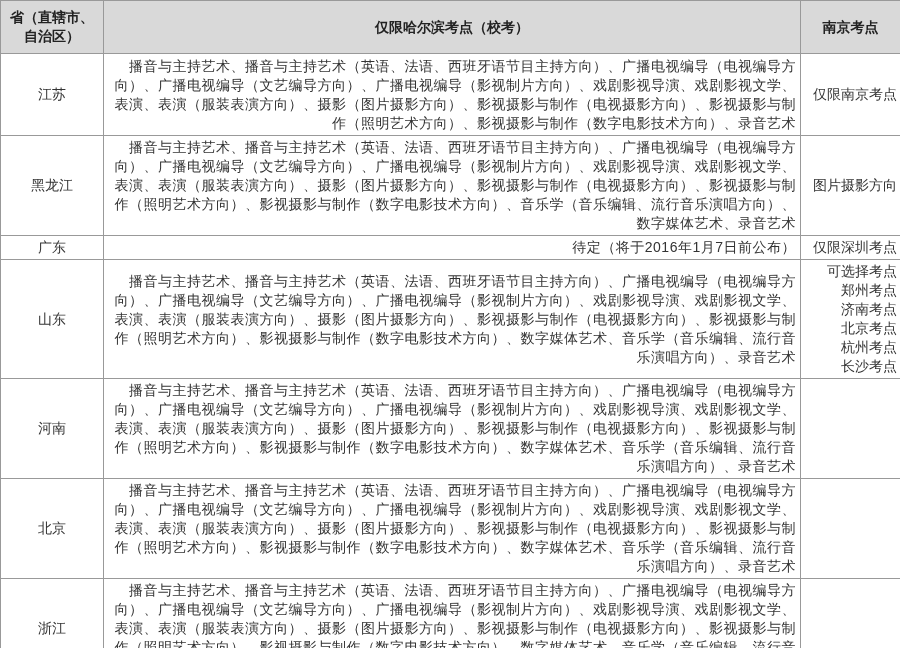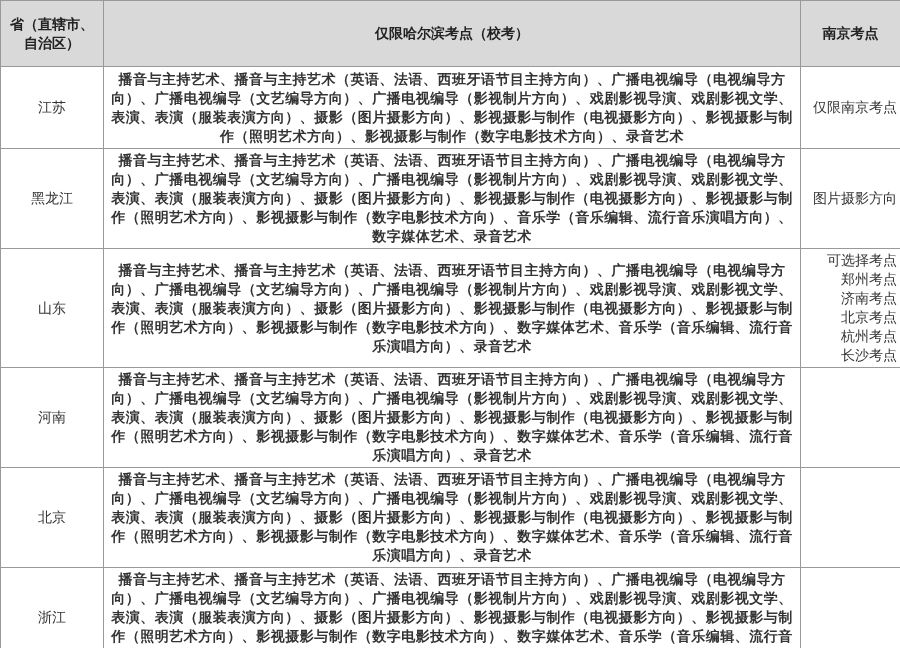--- a/index.html
+++ b/index.html
@@ -36,24 +36,23 @@
     font-weight: bold;
     text-align: center;
     color: #222222;
     padding: 2px 6px;
   }
   td.province-cell {
     text-align: center;
     padding: 2px 24px;
   }
   td.majors-cell {
-    text-align: center;
+    text-align: right;
     padding: 2px 4px;
     letter-spacing: 0.5px;
-    font-weight: bold;
   }
   td.sites-cell {
     text-align: right;
     padding: 2px 3px;
     white-space: pre-line;
   }
   col.c-province { width: 103px; }
   col.c-majors   { width: 697px; }
   col.c-sites    { width: 100px; }
 </style>
@@ -61,36 +60,41 @@
 <body>
 
 <div class="page">
   <table class="exam-table">
     <colgroup>
       <col class="c-province">
       <col class="c-majors">
       <col class="c-sites">
     </colgroup>
     <thead>
-      <tr style="height:66px;">
+      <tr style="height:53px;">
         <th>省（直辖市、自治区）</th>
         <th>仅限哈尔滨考点（校考）</th>
         <th>南京考点</th>
       </tr>
     </thead>
     <tbody>
       <tr style="height:82px;">
         <td class="province-cell">江苏</td>
         <td class="majors-cell">播音与主持艺术、播音与主持艺术（英语、法语、西班牙语节目主持方向）、广播电视编导（电视编导方向）、广播电视编导（文艺编导方向）、广播电视编导（影视制片方向）、戏剧影视导演、戏剧影视文学、表演、表演（服装表演方向）、摄影（图片摄影方向）、影视摄影与制作（电视摄影方向）、影视摄影与制作（照明艺术方向）、影视摄影与制作（数字电影技术方向）、录音艺术</td>
         <td class="sites-cell">仅限南京考点</td>
       </tr>
       <tr style="height:90px;">
         <td class="province-cell">黑龙江</td>
         <td class="majors-cell">播音与主持艺术、播音与主持艺术（英语、法语、西班牙语节目主持方向）、广播电视编导（电视编导方向）、广播电视编导（文艺编导方向）、广播电视编导（影视制片方向）、戏剧影视导演、戏剧影视文学、表演、表演（服装表演方向）、摄影（图片摄影方向）、影视摄影与制作（电视摄影方向）、影视摄影与制作（照明艺术方向）、影视摄影与制作（数字电影技术方向）、音乐学（音乐编辑、流行音乐演唱方向）、数字媒体艺术、录音艺术</td>
         <td class="sites-cell">图片摄影方向</td>
+      </tr>
+      <tr style="height:22px;">
+        <td class="province-cell">广东</td>
+        <td class="majors-cell">待定（将于2016年1月7日前公布）</td>
+        <td class="sites-cell">仅限深圳考点</td>
       </tr>
       <tr style="height:113px;">
         <td class="province-cell">山东</td>
         <td class="majors-cell">播音与主持艺术、播音与主持艺术（英语、法语、西班牙语节目主持方向）、广播电视编导（电视编导方向）、广播电视编导（文艺编导方向）、广播电视编导（影视制片方向）、戏剧影视导演、戏剧影视文学、表演、表演（服装表演方向）、摄影（图片摄影方向）、影视摄影与制作（电视摄影方向）、影视摄影与制作（照明艺术方向）、影视摄影与制作（数字电影技术方向）、数字媒体艺术、音乐学（音乐编辑、流行音乐演唱方向）、录音艺术</td>
         <td class="sites-cell">可选择考点
 郑州考点
 济南考点
 北京考点
 杭州考点
 长沙考点</td>

